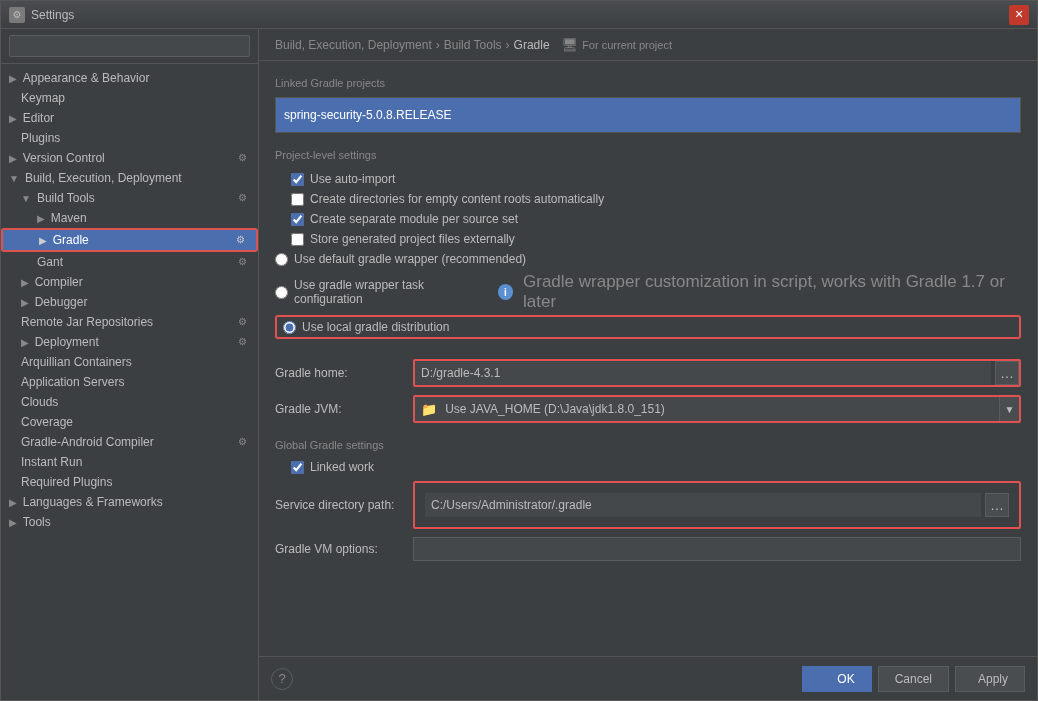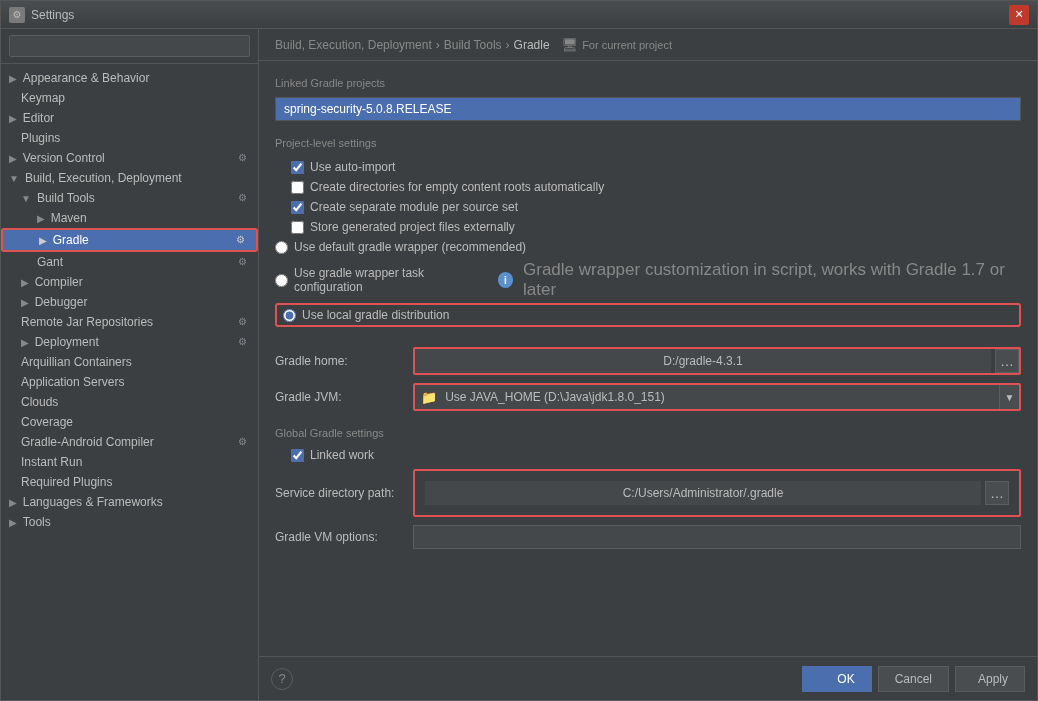--- a/index.html
+++ b/index.html
@@ -171,21 +171,21 @@
     .section-title {
       color: #888;
       font-size: 11px;
       margin-bottom: 8px;
       margin-top: 4px;
     }
 
     .linked-projects-box {
       background: #2b2b2b;
       border: 1px solid #555;
-      height: 24px;
+      height: 36px;
       margin-bottom: 16px;
     }
 
     .linked-item {
       background: #4b6eaf;
       color: #fff;
       padding: 4px 8px;
       font-size: 12px;
       height: 100%;
       display: flex;
@@ -272,21 +272,20 @@
 
     .form-input {
       flex: 1;
       background: #45484a;
       border: 1px solid #5a5d5f;
       color: #bbbbbb;
       padding: 3px 6px;
       font-size: 12px;
       height: 24px;
       outline: none;
-      text-align: center;
     }
 
     .btn-small {
       width: 24px;
       height: 24px;
       background: #4a4d50;
       border: 1px solid #5a5d5f;
       color: #bbbbbb;
       cursor: pointer;
       display: flex;

